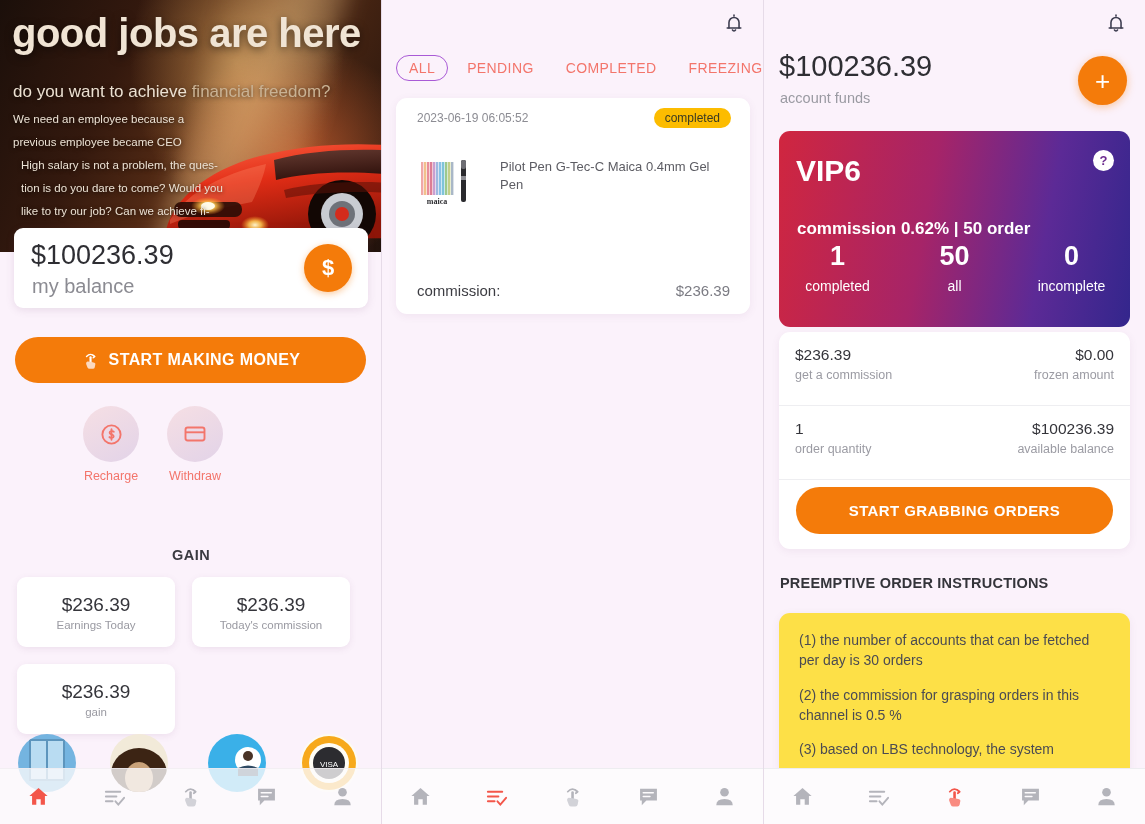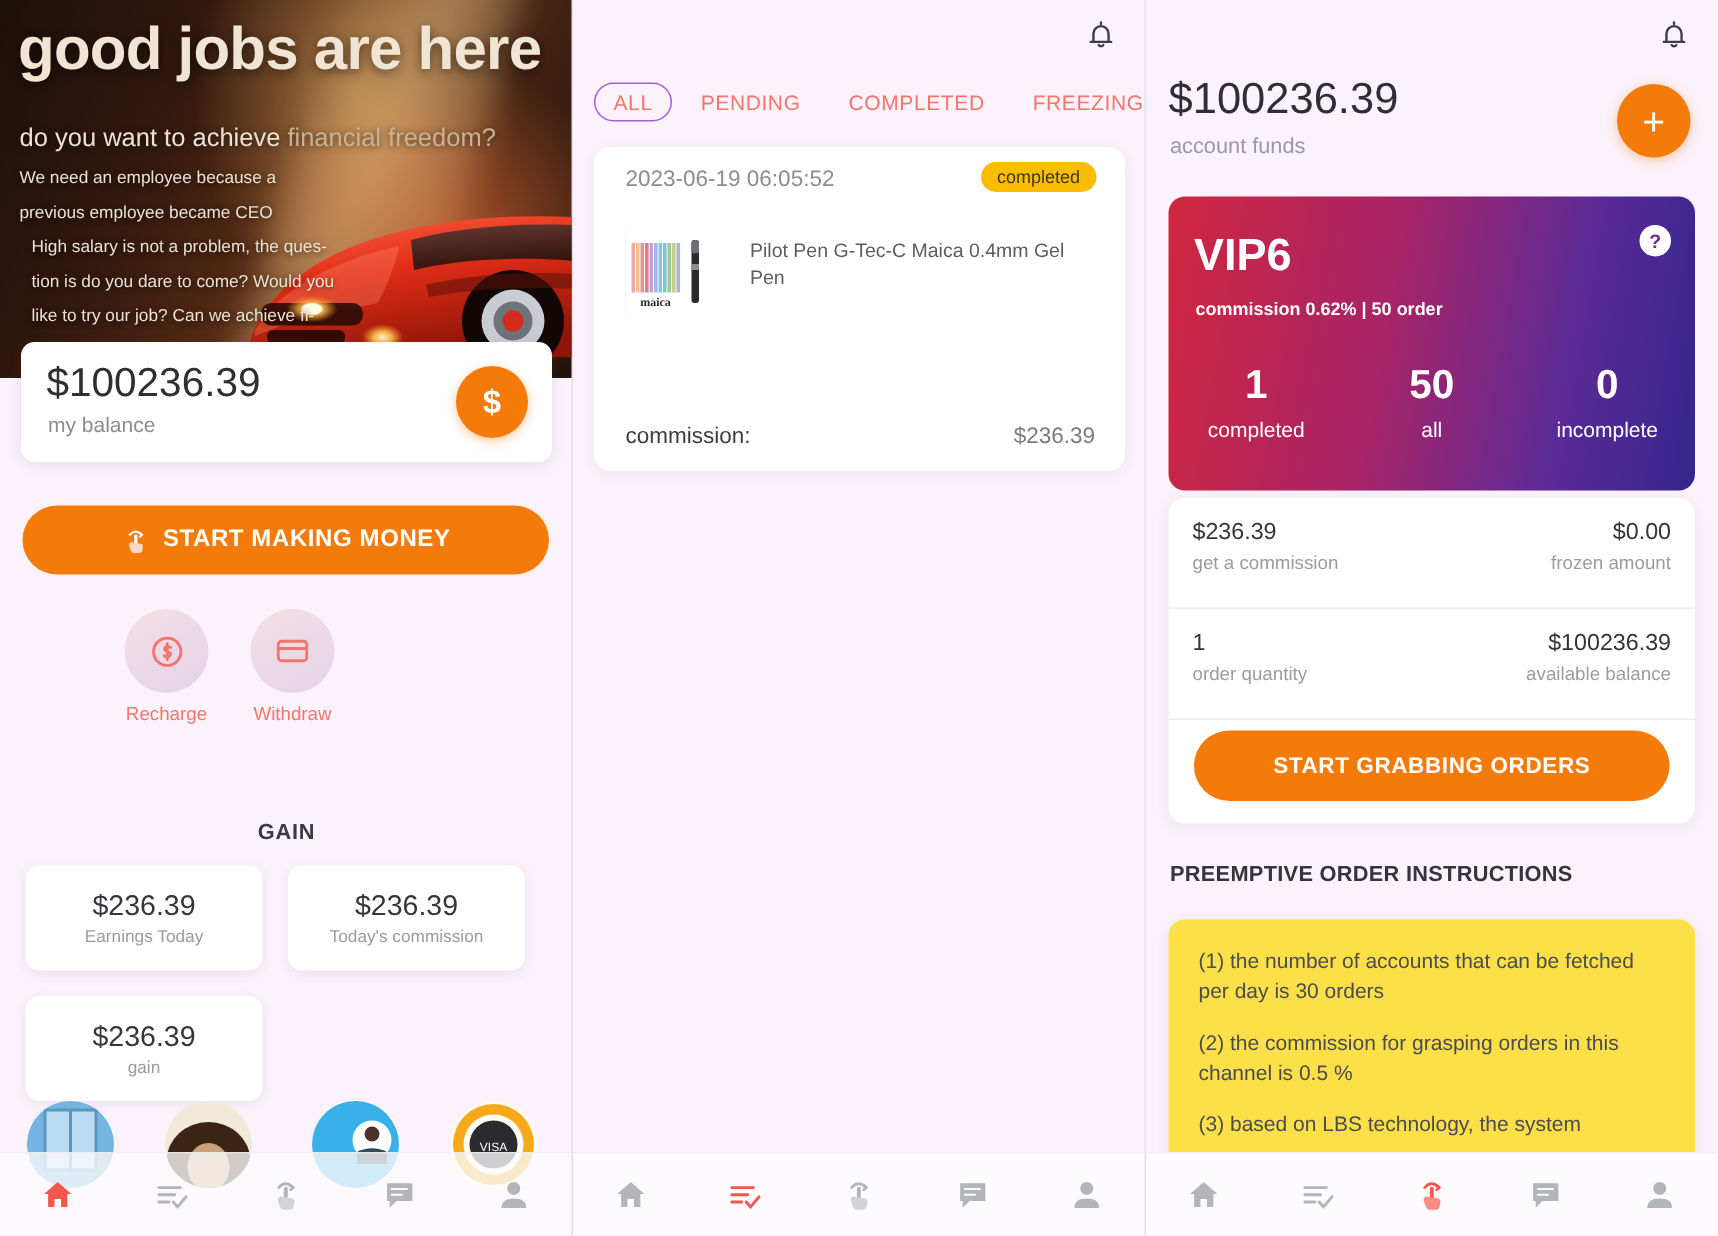--- a/index.html
+++ b/index.html
@@ -65,21 +65,21 @@
     background: #fff; border-radius: 9px;
     box-shadow: 0 2px 9px rgba(110,60,110,0.13);
     z-index: 5;
   }
   .balance-amt {
     position: absolute; left: 17px; top: 12px;
     font-size: 27px; color: #2e2e33; font-weight: 400;
   }
   .balance-lbl {
     position: absolute; left: 18px; top: 47px;
-    font-size: 14px; color: #8b8b92;
+    font-size: 20px; color: #8b8b92;
   }
   .dollar-fab {
     position: absolute; right: 16px; top: 16px;
     width: 48px; height: 48px; border-radius: 50%;
     background: #f47b0a; color: #fff;
     display: flex; align-items: center; justify-content: center;
     font-size: 22px; font-weight: 700;
     box-shadow: 0 2px 7px rgba(244,123,10,0.40);
   }
   .cta-btn {
@@ -158,21 +158,21 @@
     padding: 4px 12px;
   }
   .order-card {
     position: absolute; left: 14px; top: 98px;
     width: 354px; height: 216px;
     background: #fff; border-radius: 11px;
     box-shadow: 0 2px 9px rgba(120,70,120,0.08);
   }
   .oc-date {
     position: absolute; left: 21px; top: 13px;
-    font-size: 15px; color: #8c8c93;
+    font-size: 12px; color: #8c8c93;
   }
   .oc-badge {
     position: absolute; right: 19px; top: 10px;
     background: #fcbc00; color: #3a3a22;
     font-size: 12px; border-radius: 11px; padding: 3px 11px;
   }
   .oc-thumb {
     position: absolute; left: 21px; top: 54px;
     width: 57px; height: 58px; background: #e5e5e5;
   }
@@ -215,22 +215,22 @@
     font-size: 30px; font-weight: 700; color: #fff;
   }
   .vip-help {
     position: absolute; right: 16px; top: 19px;
     width: 21px; height: 21px; border-radius: 50%;
     background: #fff; color: #6b2a8e; cursor: pointer;
     display: flex; align-items: center; justify-content: center;
     font-size: 13px; font-weight: 700;
   }
   .vip-sub {
-    position: absolute; left: 18px; top: 68px;
-    font-size: 12px; color: #fff; font-weight: 600;
+    position: absolute; left: 18px; top: 88px;
+    font-size: 17px; color: #fff; font-weight: 600;
   }
   .vip-stats {
     position: absolute; left: 0; top: 110px; width: 100%;
     display: flex;
   }
   .vip-stat { flex: 1; text-align: center; color: #fff; }
   .vip-stat .n { font-size: 27px; font-weight: 700; line-height: 1.15; }
   .vip-stat .l { font-size: 14px; margin-top: 6px; }
 
   .stats-card {

